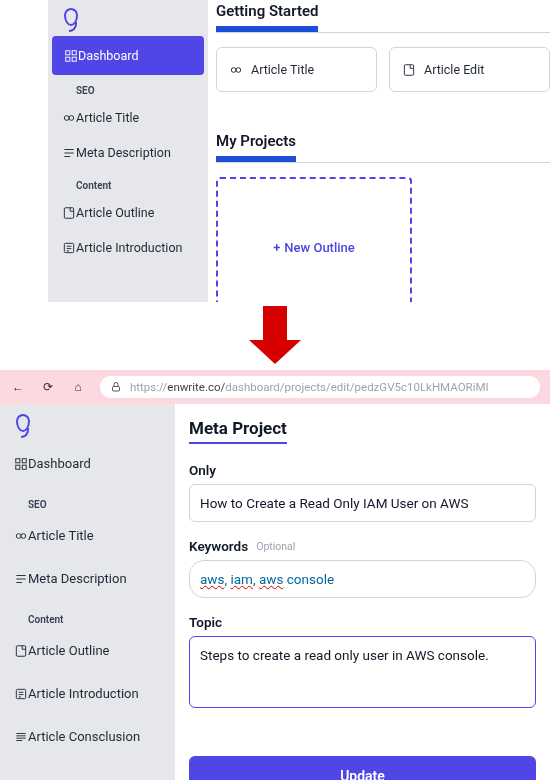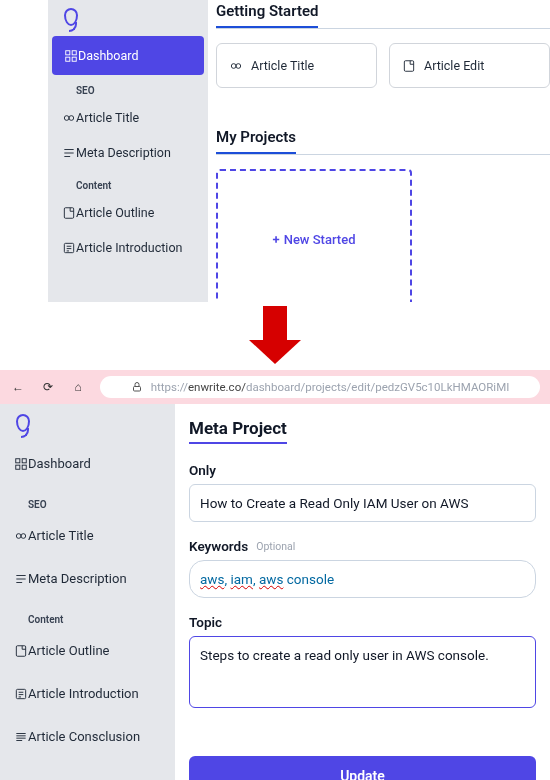--- a/index.html
+++ b/index.html
@@ -11,37 +11,37 @@
   .logo-wrap { padding: 0 0 10px 16px; }
   .logo-shape { width: 14px; height: 18px; border: 2px solid #4f46e5; border-radius: 50% 50% 50% 50% / 40% 40% 60% 60%; position: relative; }
   .logo-shape::after { content: ""; position: absolute; bottom: -8px; left: 3px; width: 6px; height: 8px; border-right: 2px solid #4f46e5; border-bottom: 2px solid #4f46e5; border-bottom-right-radius: 8px; }
   .nav-item { display: flex; align-items: center; padding: 10px 14px; font-size: 12.5px; color: #1f2937; cursor: pointer; }
   .nav-item.active { background: #4f46e5; color: #fff; border-radius: 4px; margin: 0 4px; padding: 12px 12px; }
   .nav-section { font-size: 10px; font-weight: 600; color: #374151; padding: 10px 14px 4px; margin-left: 14px; }
   .icon { width: 14px; height: 14px; display: inline-flex; align-items: center; justify-content: center; flex-shrink: 0; }
   .icon svg { width: 14px; height: 14px; stroke: currentColor; fill: none; stroke-width: 1.6; }
 
   .top-main { flex: 1; padding: 0 0 0 8px; overflow: hidden; }
-  .sec-title { font-size: 15px; font-weight: 600; color: #111827; padding: 2px 0 6px; border-bottom: 2px solid #1d4ed8; display: inline-block; }
+  .sec-title { font-size: 15px; font-weight: 600; color: #111827; padding: 2px 0 6px; border-bottom: 6px solid #1d4ed8; display: inline-block; }
   .sec-title-wrap { border-bottom: 1px solid #cbd5e1; margin-bottom: 14px; }
   .card-row { display: flex; gap: 12px; }
   .card { border: 1px solid #d1d5db; border-radius: 6px; padding: 14px 12px; font-size: 12.5px; color: #1f2937; display: flex; align-items: center; gap: 8px; flex: 1; min-width: 140px; }
   .card.cut { min-width: 80px; }
   .new-project-box { border: 2px dashed #4f46e5; border-radius: 4px; height: 140px; display: flex; align-items: center; justify-content: center; color: #4f46e5; font-size: 13px; font-weight: 500; margin-top: 4px; width: 196px; }
   .plus { font-weight: 600; margin-right: 4px; }
 
   
   .arrow-wrap { display: flex; justify-content: center; margin: -6px 0 4px; }
   .arrow { position: relative; width: 24px; height: 36px; background: #d60000; }
   .arrow::after { content: ""; position: absolute; bottom: -22px; left: -14px; border-left: 26px solid transparent; border-right: 26px solid transparent; border-top: 24px solid #d60000; }
 
   
   .browser-bar { background: #fcd9e0; display: flex; align-items: center; gap: 14px; padding: 6px 10px; font-size: 12px; margin-top: 28px; }
   .browser-bar .ctrl { width: 16px; height: 16px; display: flex; align-items: center; justify-content: center; color: #333; }
-  .addr { flex: 1; background: #fff; border-radius: 14px; padding: 4px 10px; display: flex; align-items: center; gap: 8px; color: #444; font-size: 11.5px; justify-content: center; }
+  .addr { flex: 1; background: #fff; border-radius: 14px; padding: 4px 10px; display: flex; align-items: center; gap: 8px; color: #444; font-size: 11.5px; }
   .addr .lock { width: 12px; height: 12px; }
   .addr .dim { color: #9ca3af; }
 
   .bottom-panel { display: flex; background: #fff; }
   .bottom-sidebar { width: 175px; background: #e5e7eb; padding: 10px 0 20px; }
   .bottom-sidebar .nav-item { padding: 14px 14px; font-size: 13px; }
   .bottom-sidebar .nav-section { padding: 14px 14px 4px; }
 
   .bottom-main { flex: 1; padding: 14px 14px 18px; }
   .edit-title-wrap { margin-bottom: 18px; }
@@ -142,21 +142,21 @@
             </svg>
           </span>
         <span>Article Edit</span>
       </div>
     </div>
 
     <div style="height:38px"></div>
     <div class="sec-title-wrap"><span class="sec-title">My Projects</span></div>
     <div class="new-project-box">
       <span class="plus">+</span>
-      <span>New Started</span>
+      <span>New Outline</span>
     </div>
   </div>
 </div>
 
 <div class="arrow-wrap">
     <div class="arrow"></div>
   </div>
 
 <div class="browser-bar">
   <span class="ctrl">←</span>

